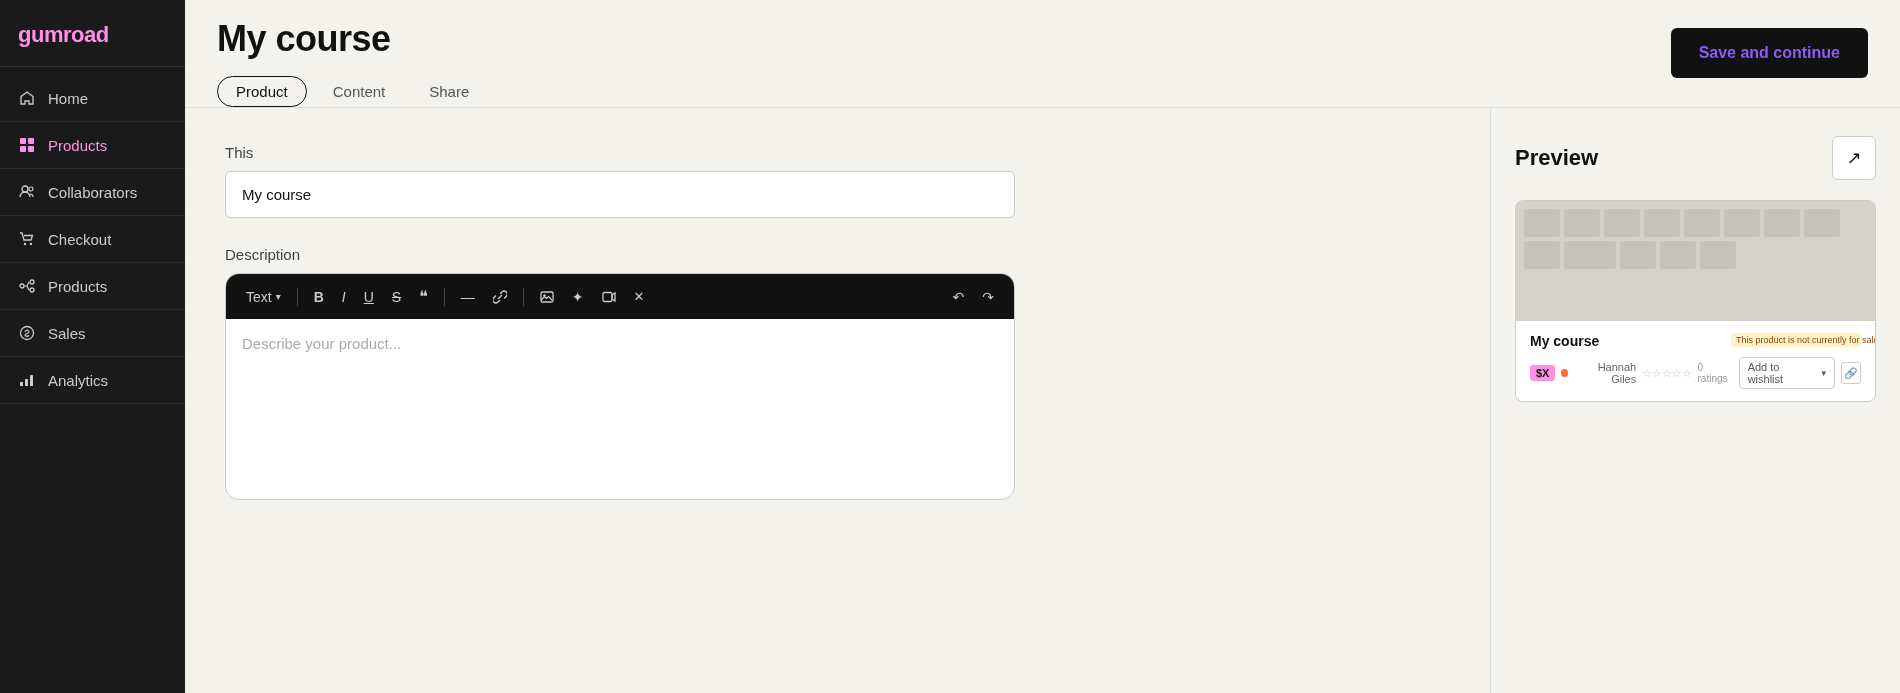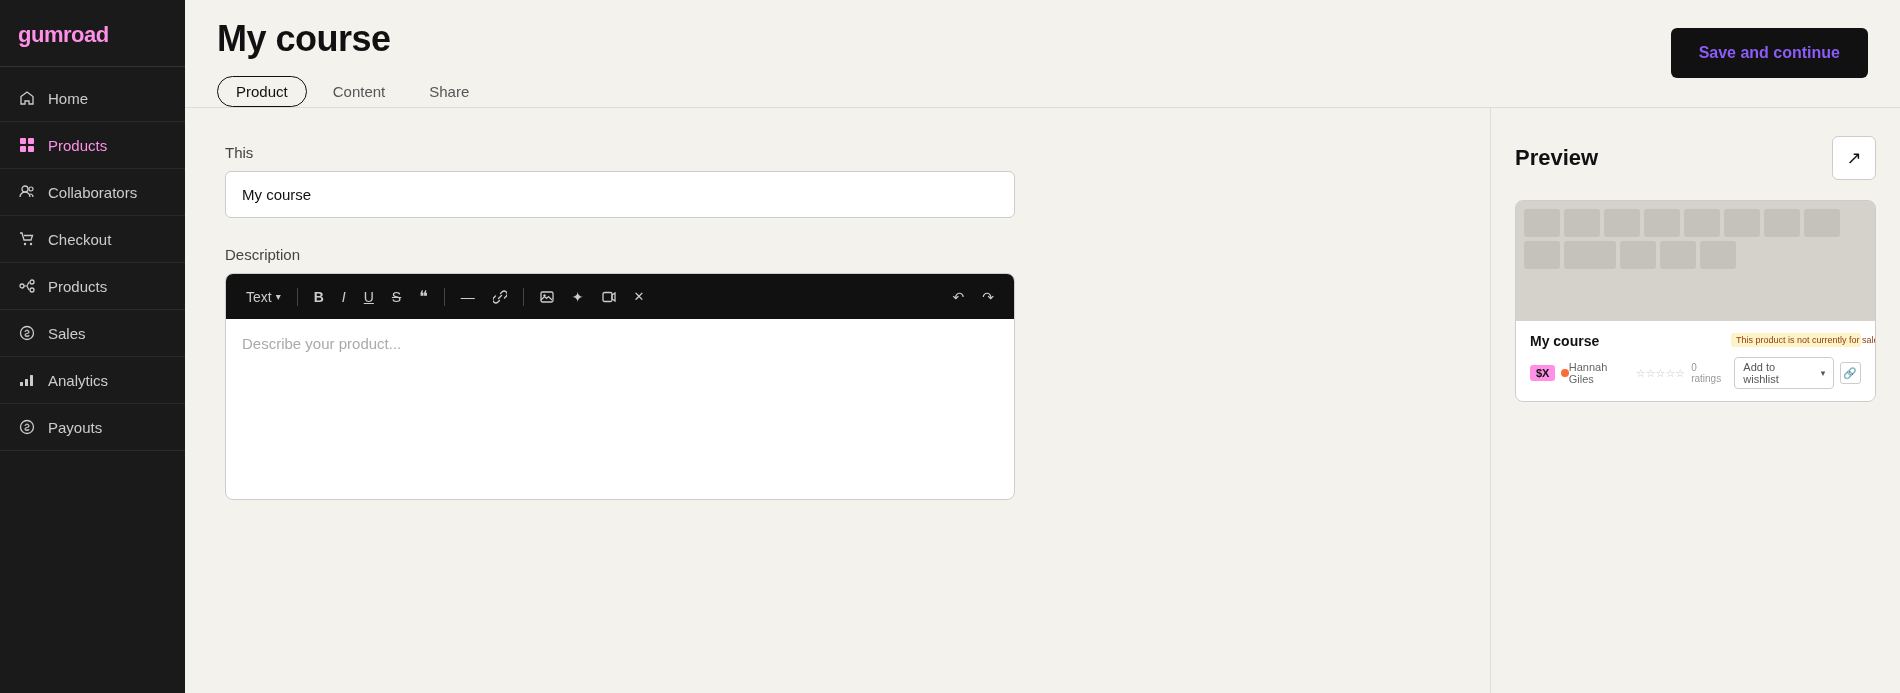--- a/index.html
+++ b/index.html
@@ -145,21 +145,21 @@
       background: #fff;
       color: #111;
       outline: none;
     }
 
     
     .editor-container {
       width: 100%;
       max-width: 790px;
       border: 1.5px solid #ccc;
-      border-radius: 8px;
+      border-radius: 14px;
       overflow: hidden;
       background: #fff;
     }
     .editor-toolbar {
       background: #111;
       padding: 10px 14px;
       display: flex;
       align-items: center;
       gap: 6px;
       flex-wrap: nowrap;
@@ -281,23 +281,24 @@
       background: #ff90e8;
       color: #111;
       font-size: 11px;
       font-weight: 700;
       padding: 2px 6px;
       border-radius: 3px;
     }
     .preview-author {
       display: flex;
       align-items: center;
-      gap: 0;
+      gap: 12px;
       font-size: 11px;
       color: #666;
+      text-align: right;
     }
     .preview-author-dot {
       width: 8px;
       height: 8px;
       border-radius: 50%;
       background: #ff6b35;
     }
     .preview-stars {
       color: #ccc;
       font-size: 11px;
@@ -412,29 +413,20 @@
       <span class="sidebar-item-icon">
         <svg width="16" height="16" viewBox="0 0 16 16" fill="none">
           <rect x="1" y="10" width="3" height="4" fill="#ccc" rx="0.5"></rect>
           <rect x="6" y="7" width="3" height="7" fill="#ccc" rx="0.5"></rect>
           <rect x="11" y="3" width="3" height="11" fill="#ccc" rx="0.5"></rect>
         </svg>
       </span>
       <span>Analytics</span>
     </div>
 
-    <div class="sidebar-item">
-      <span class="sidebar-item-icon">
-        <svg width="16" height="16" viewBox="0 0 16 16" fill="none">
-          <circle cx="8" cy="8" r="6.5" stroke="#ccc" stroke-width="1.3"></circle>
-          <path d="M8 4.5v1.2M8 10.3v1.2M6 7c0-.8.9-1.5 2-1.5s2 .7 2 1.5-1 1.3-2 1.5-2 .7-2 1.5.9 1.5 2 1.5 2-.7 2-1.5" stroke="#ccc" stroke-width="1.2"></path>
-        </svg>
-      </span>
-      <span>Payouts</span>
-    </div>
 
   </div>
 </nav>
 
 <div class="main-area">
 
   <div class="header">
     <div class="header-left">
       <h1 class="page-title">My course</h1>
       <div class="tabs">

